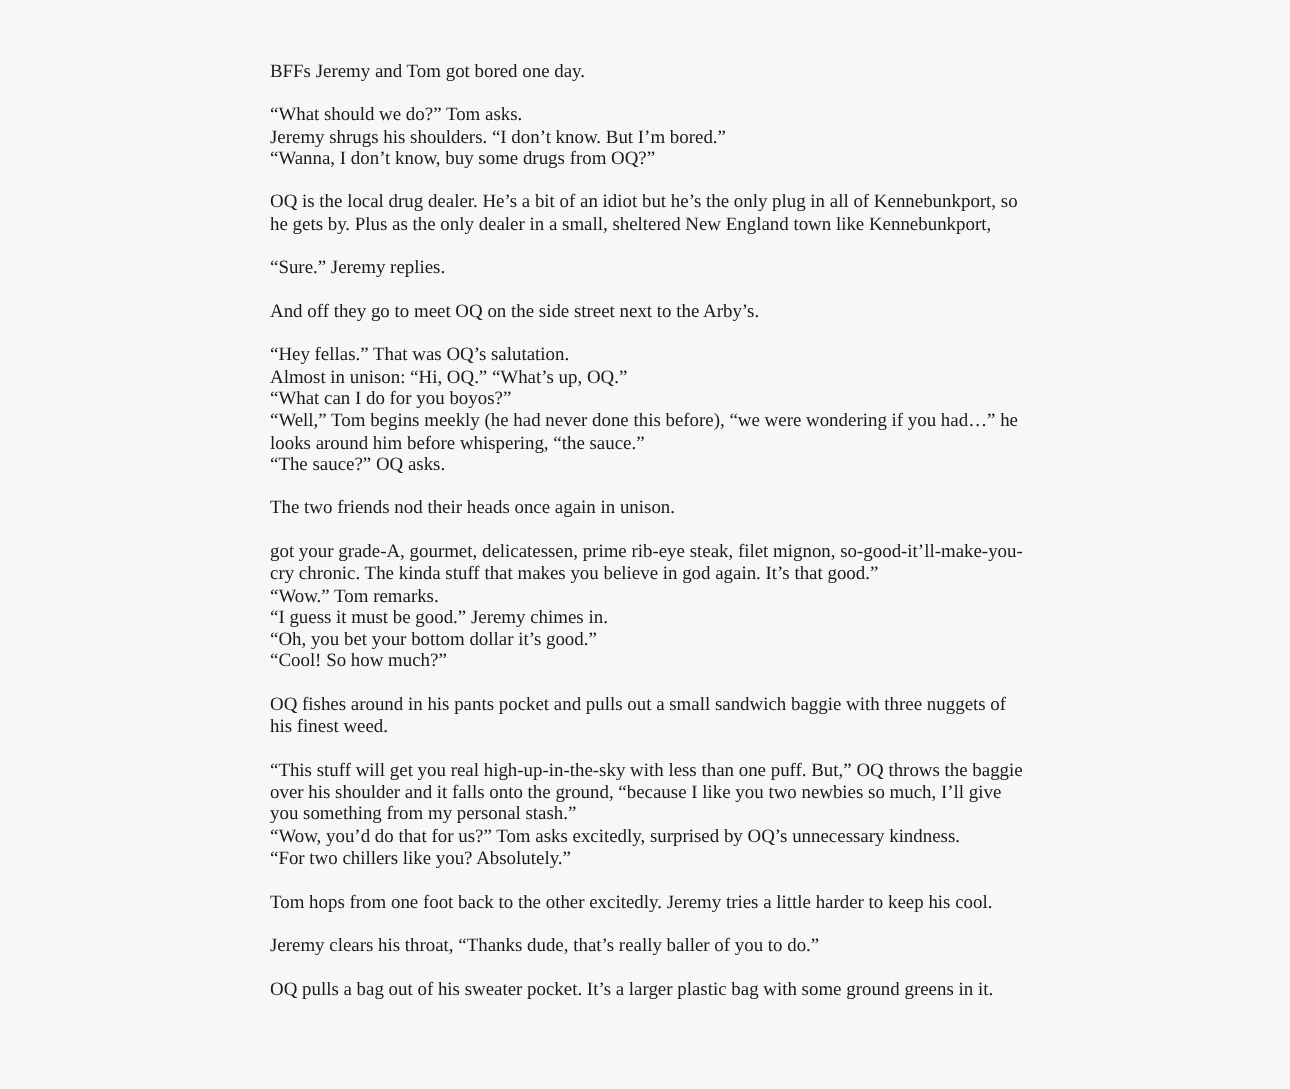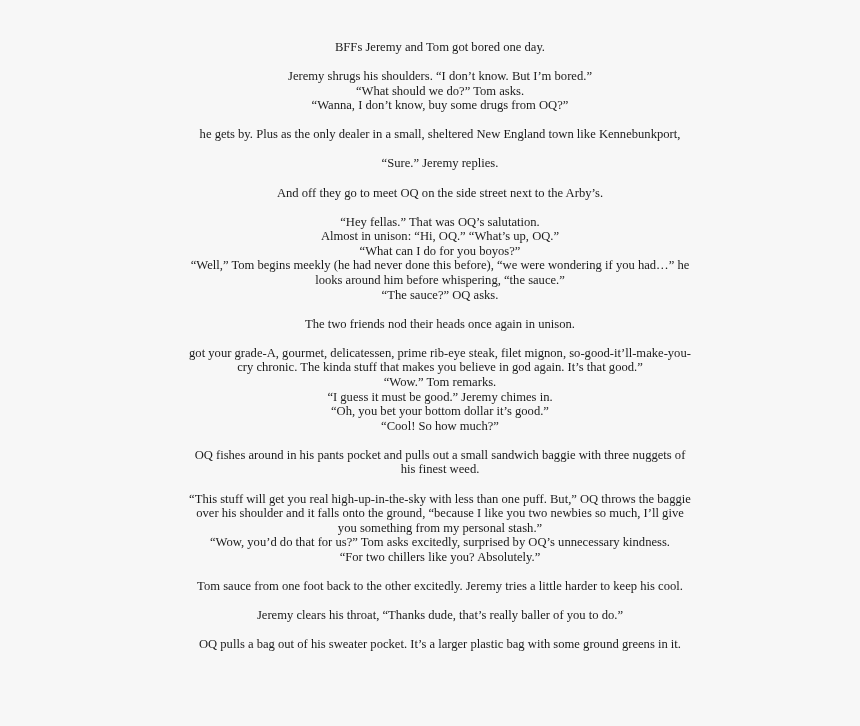--- a/index.html
+++ b/index.html
@@ -4,36 +4,37 @@
 <style>
   html, body { margin: 0; padding: 0; }
   body {
     width: 860px; height: 726px; background: #f7f7f7; overflow: hidden;
     font-family: "Liberation Serif", "DejaVu Serif", serif;
     color: #1a1a1a;
   }
   .page {
     position: absolute; left: 180px; top: 40px; width: 520px;
   }
-  .para { margin: 0 0 14.5px 0; font-size: 12.6px; line-height: 14.6px; text-align: center; }
+  .para { margin: 0 0 14.5px 0; font-size: 12.6px; line-height: 14.6px; }
   .line { display: block; white-space: nowrap; }
 </style>
 </head>
 <body>
 
 <div class="page" id="doc">
     <p class="para">
       <span class="line">BFFs Jeremy and Tom got bored one day.</span>
     </p>
     <p class="para">
+      <span class="line">“What should we do?” Tom asks.</span>
       <span class="line">Jeremy shrugs his shoulders. “I don’t know. But I’m bored.”</span>
-      <span class="line">“What should we do?” Tom asks.</span>
       <span class="line">“Wanna, I don’t know, buy some drugs from OQ?”</span>
     </p>
     <p class="para">
+      <span class="line">OQ is the local drug dealer. He’s a bit of an idiot but he’s the only plug in all of Kennebunkport, so</span>
       <span class="line">he gets by. Plus as the only dealer in a small, sheltered New England town like Kennebunkport,</span>
     </p>
     <p class="para">
       <span class="line">“Sure.” Jeremy replies.</span>
     </p>
     <p class="para">
       <span class="line">And off they go to meet OQ on the side street next to the Arby’s.</span>
     </p>
     <p class="para">
       <span class="line">“Hey fellas.” That was OQ’s salutation.</span>
@@ -59,21 +60,21 @@
       <span class="line">his finest weed.</span>
     </p>
     <p class="para">
       <span class="line">“This stuff will get you real high-up-in-the-sky with less than one puff. But,” OQ throws the baggie</span>
       <span class="line">over his shoulder and it falls onto the ground, “because I like you two newbies so much, I’ll give</span>
       <span class="line">you something from my personal stash.”</span>
       <span class="line">“Wow, you’d do that for us?” Tom asks excitedly, surprised by OQ’s unnecessary kindness.</span>
       <span class="line">“For two chillers like you? Absolutely.”</span>
     </p>
     <p class="para">
-      <span class="line">Tom sauce from one foot back to the other excitedly. Jeremy tries a little harder to keep his cool.</span>
+      <span class="line">Tom hops from one foot back to the other excitedly. Jeremy tries a little harder to keep his cool.</span>
     </p>
     <p class="para">
       <span class="line">Jeremy clears his throat, “Thanks dude, that’s really baller of you to do.”</span>
     </p>
     <p class="para">
       <span class="line">OQ pulls a bag out of his sweater pocket. It’s a larger plastic bag with some ground greens in it.</span>
     </p>
   </div>
 
 </body></html>

